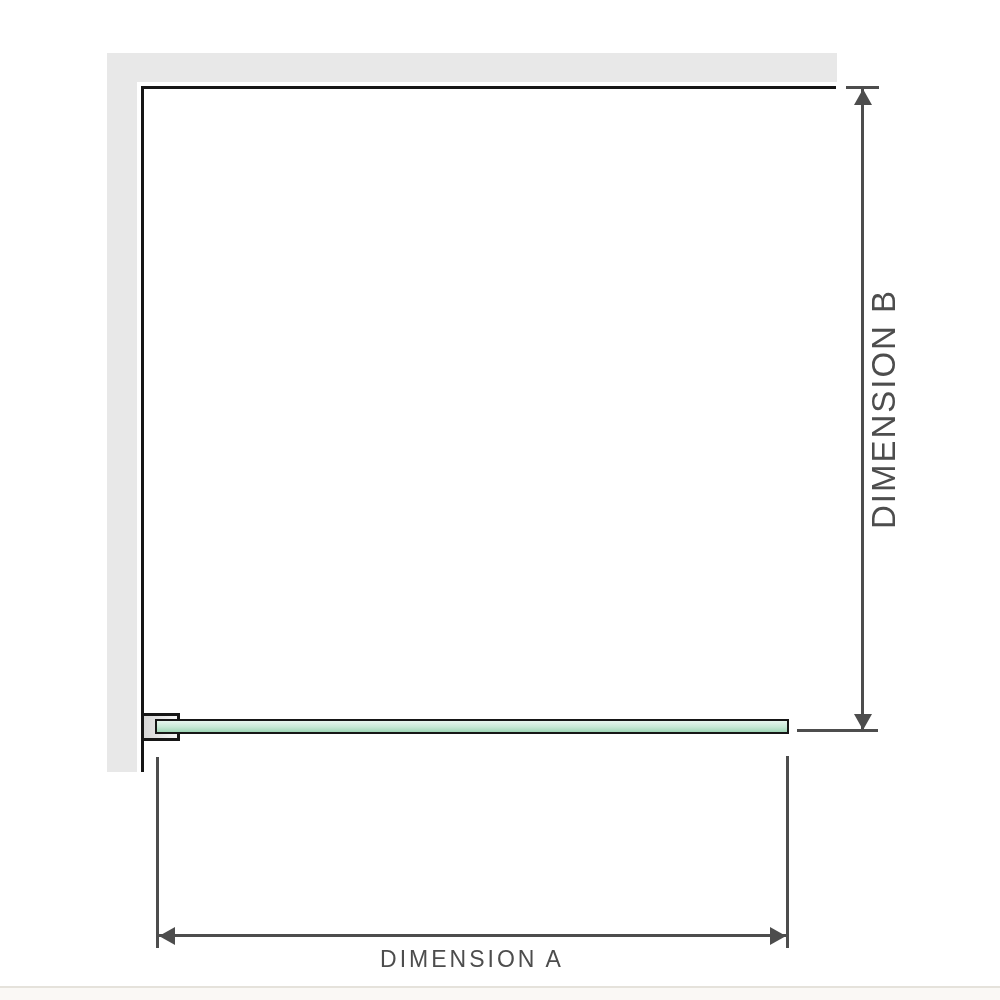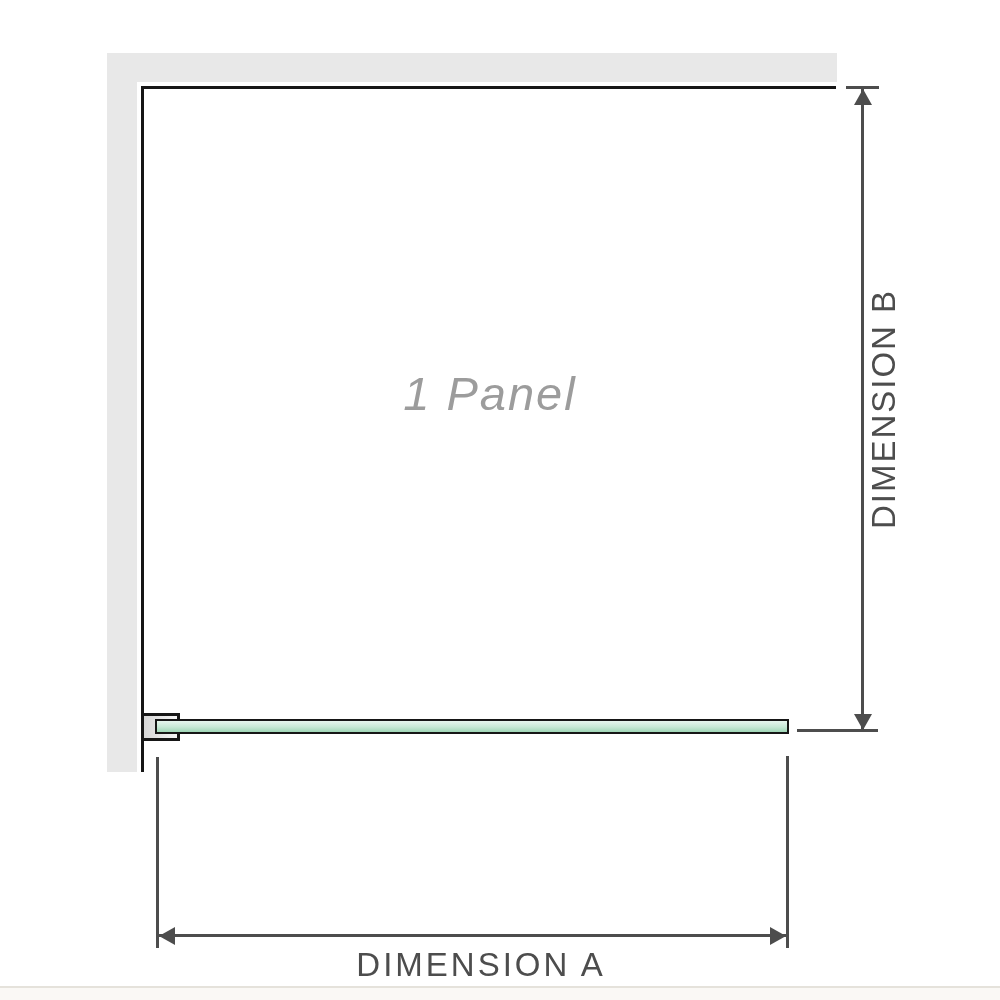--- a/index.html
+++ b/index.html
@@ -102,44 +102,43 @@
     border-bottom:9px solid transparent;
     border-right:16px solid var(--dimension);
   }
   .dima-arrow-right{
     left:770px;top:927px;width:0;height:0;
     border-top:9px solid transparent;
     border-bottom:9px solid transparent;
     border-left:16px solid var(--dimension);
   }
   .dima-label{
-    left:166px;top:946px;width:630px;
+    left:157px;top:946px;width:630px;
     text-align:center;
-    font-size:33px;
+    font-size:23px;
     font-weight:300;
     letter-spacing:3px;
     color:var(--dimension);
   }
 
   
   .floor-line{left:0;top:986px;width:1000px;height:2px;background:var(--floor-line);}
   .floor{left:0;top:988px;width:1000px;height:12px;background:var(--floor);}
 </style>
 </head>
 <body>
 
 <div class="stage">
 
   <div class="abs wall-top"></div>
   <div class="abs wall-left"></div>
 
   <div class="abs edge-top"></div>
   <div class="abs edge-left"></div>
 
-  <div class="abs panel-label">1 Panel</div>
 
   <div class="abs bracket"></div>
   <div class="abs glass"></div>
 
   <div>
     <div class="abs dimb-tick-top"></div>
     <div class="abs dimb-tick-bottom"></div>
     <div class="abs dimb-line"></div>
     <div class="abs dimb-arrow-top"></div>
     <div class="abs dimb-arrow-bottom"></div>

